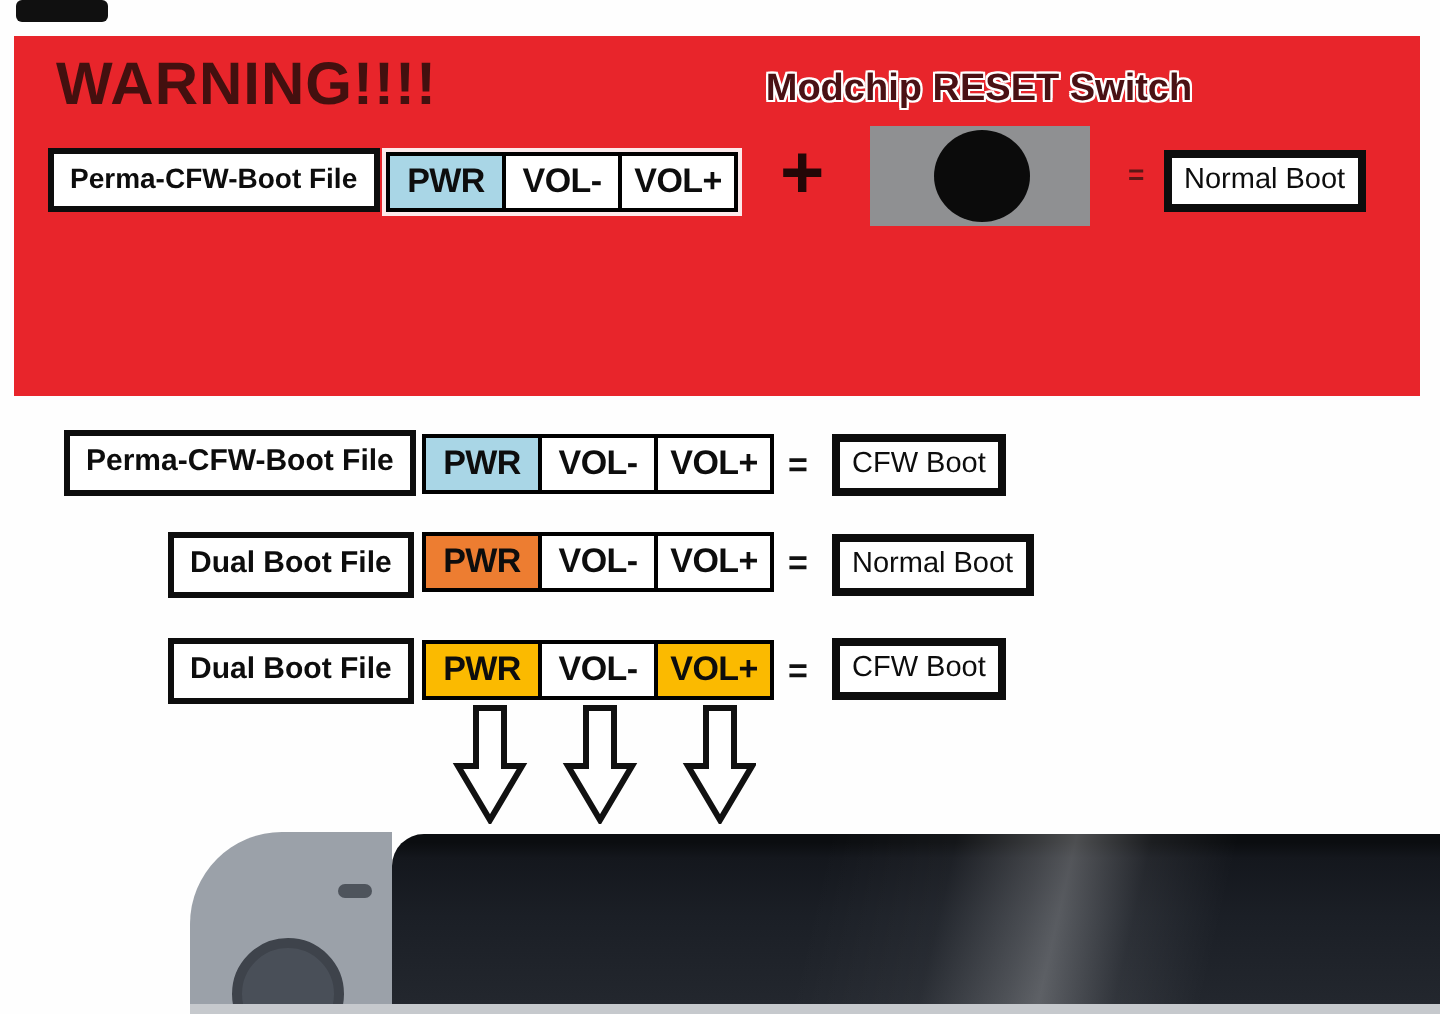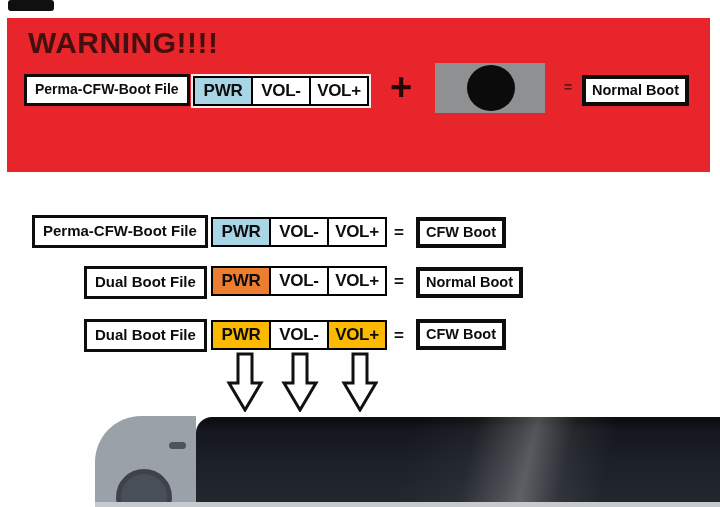--- a/index.html
+++ b/index.html
@@ -8,32 +8,32 @@
   .page {
     position:relative; width:720px; height:507px; background:#fefefe;
     overflow:hidden; font-family:"Liberation Sans", sans-serif;
   }
   .abs { position:absolute; }
 
   
   .topbar { left:8px; top:0; width:46px; height:11px; background:#101010; border-radius:3px; }
 
   
-  .banner { left:7px; top:18px; width:703px; height:154px; background:#E8252B; }
+  .banner { left:7px; top:18px; width:703px; height:180px; background:#E8252B; }
   .banner-title {
     left:21px; top:8px; font-size:30px; font-weight:bold; color:#43100F; letter-spacing:.5px;
   }
   .label-box {
     background:#ffffff; border:3px solid #0d0d0d; color:#0d0d0d;
     font-weight:bold; font-size:14px; padding:4px 8px; white-space:nowrap; line-height:1.25;
   }
   .banner .label-box { left:17px; top:56px; }
   .result-box {
     background:#ffffff; border:4px solid #0d0d0d; color:#0d0d0d;
-    font-weight:bold; font-size:14.5px; padding:2px 6px; white-space:nowrap; line-height:1.3;
+    font-weight:normal; font-size:14.5px; padding:2px 6px; white-space:nowrap; line-height:1.3;
   }
   .btn-group { display:flex;justify-content:flex-end; }
   .btn-group.banner-btns { left:186px; top:58px; box-shadow:0 0 0 2px rgba(255,255,255,.9); }
   .btn-cell {
     width:60px; height:30px; border:2px solid #000; margin-left:-2px;
     display:flex; align-items:center; justify-content:center;
     font-weight:bold; font-size:17px; color:#0d0d0d; letter-spacing:-.3px; background:#fff;
   }
   .btn-cell:first-child { margin-left:0; }
   .plus-sign { left:383px; top:50px; font-size:38px; font-weight:bold; color:#230707; line-height:1; }
@@ -84,20 +84,21 @@
     <div class="abs label-box">Perma-CFW-Boot File</div>
 
     <div class="abs btn-group banner-btns">
       <div class="btn-cell" style="background: rgb(169, 214, 230);">PWR</div>
       <div class="btn-cell" style="background: rgb(255, 255, 255);">VOL-</div>
       <div class="btn-cell" style="background: rgb(255, 255, 255);">VOL+</div>
     </div>
 
     <div class="abs plus-sign">+</div>
 
+    <div class="abs outlined modchip-label">Modchip RESET Switch</div>
 
     <div class="abs switch-plate">
       <div class="abs switch-knob"></div>
     </div>
 
     <div class="abs small-eq">=</div>
 
     <div class="abs result-box">Normal Boot</div>
 
   </div>

